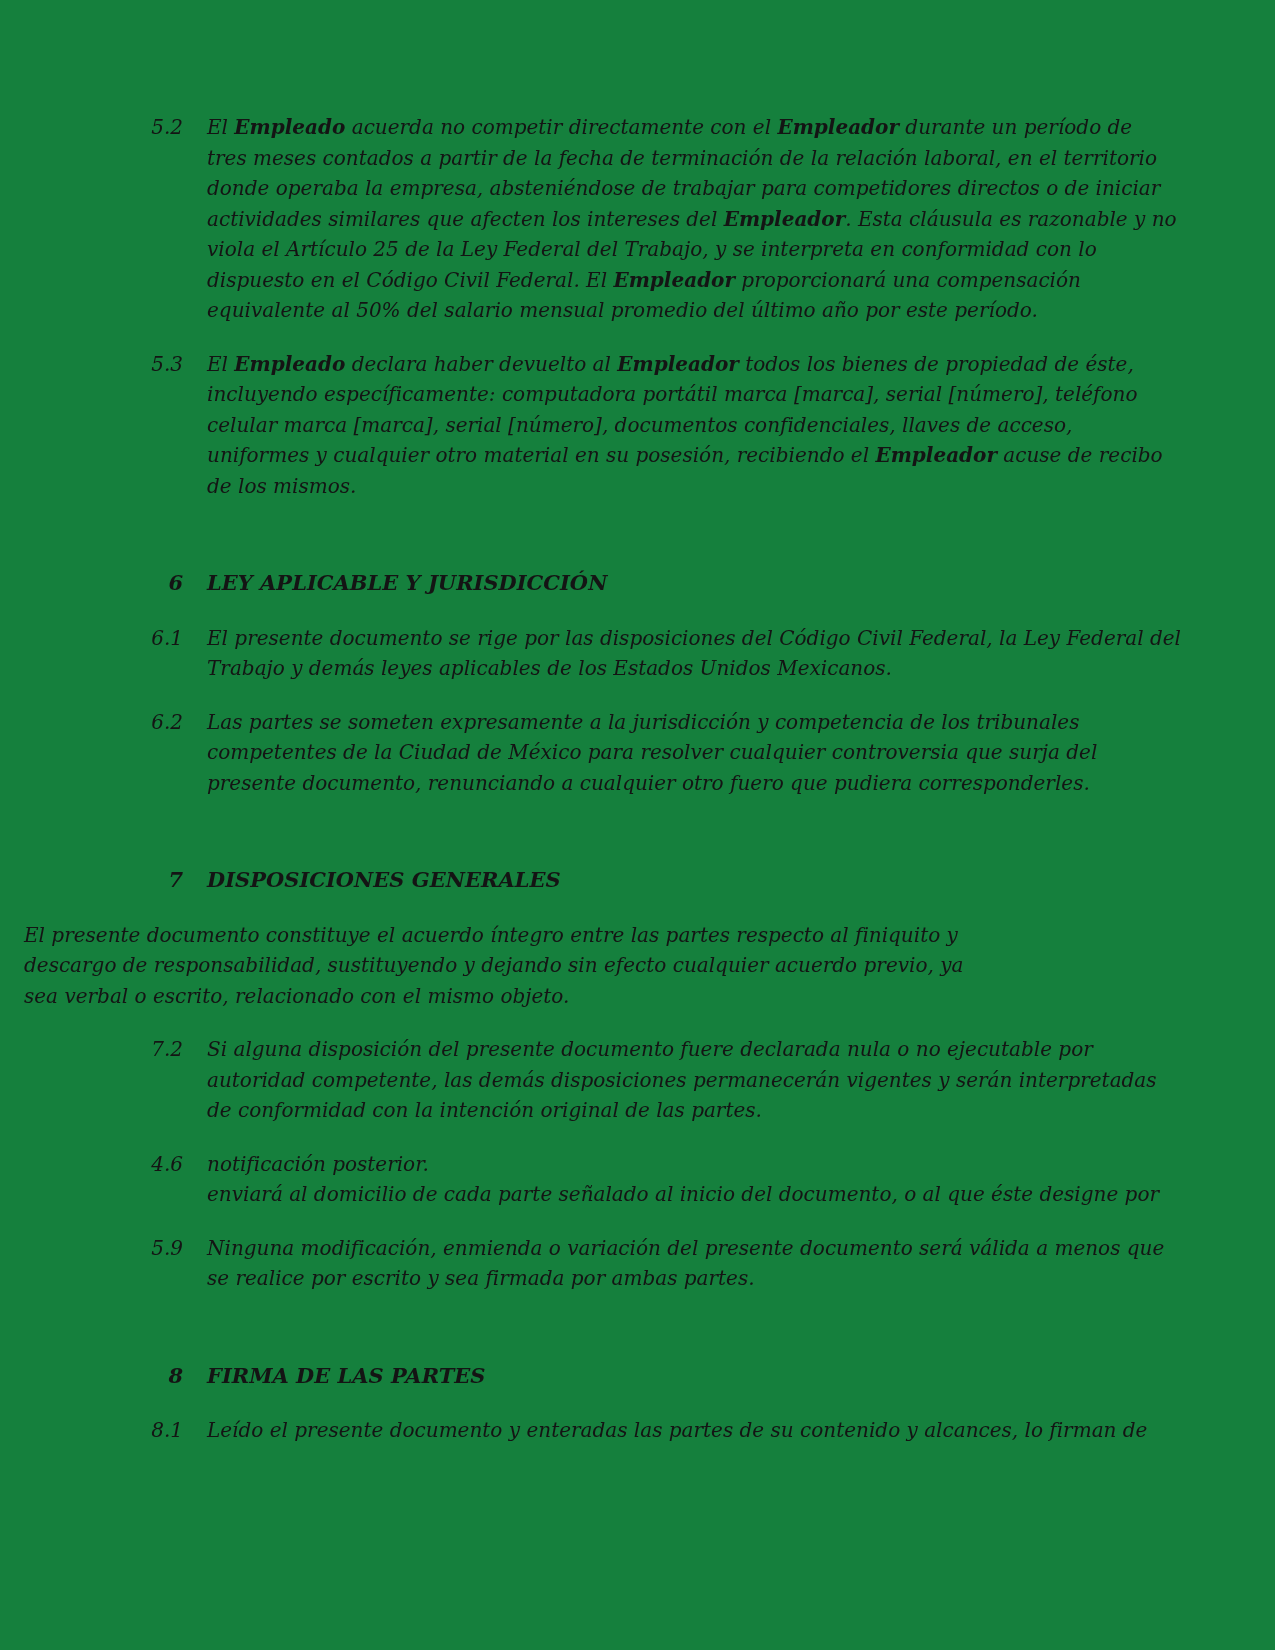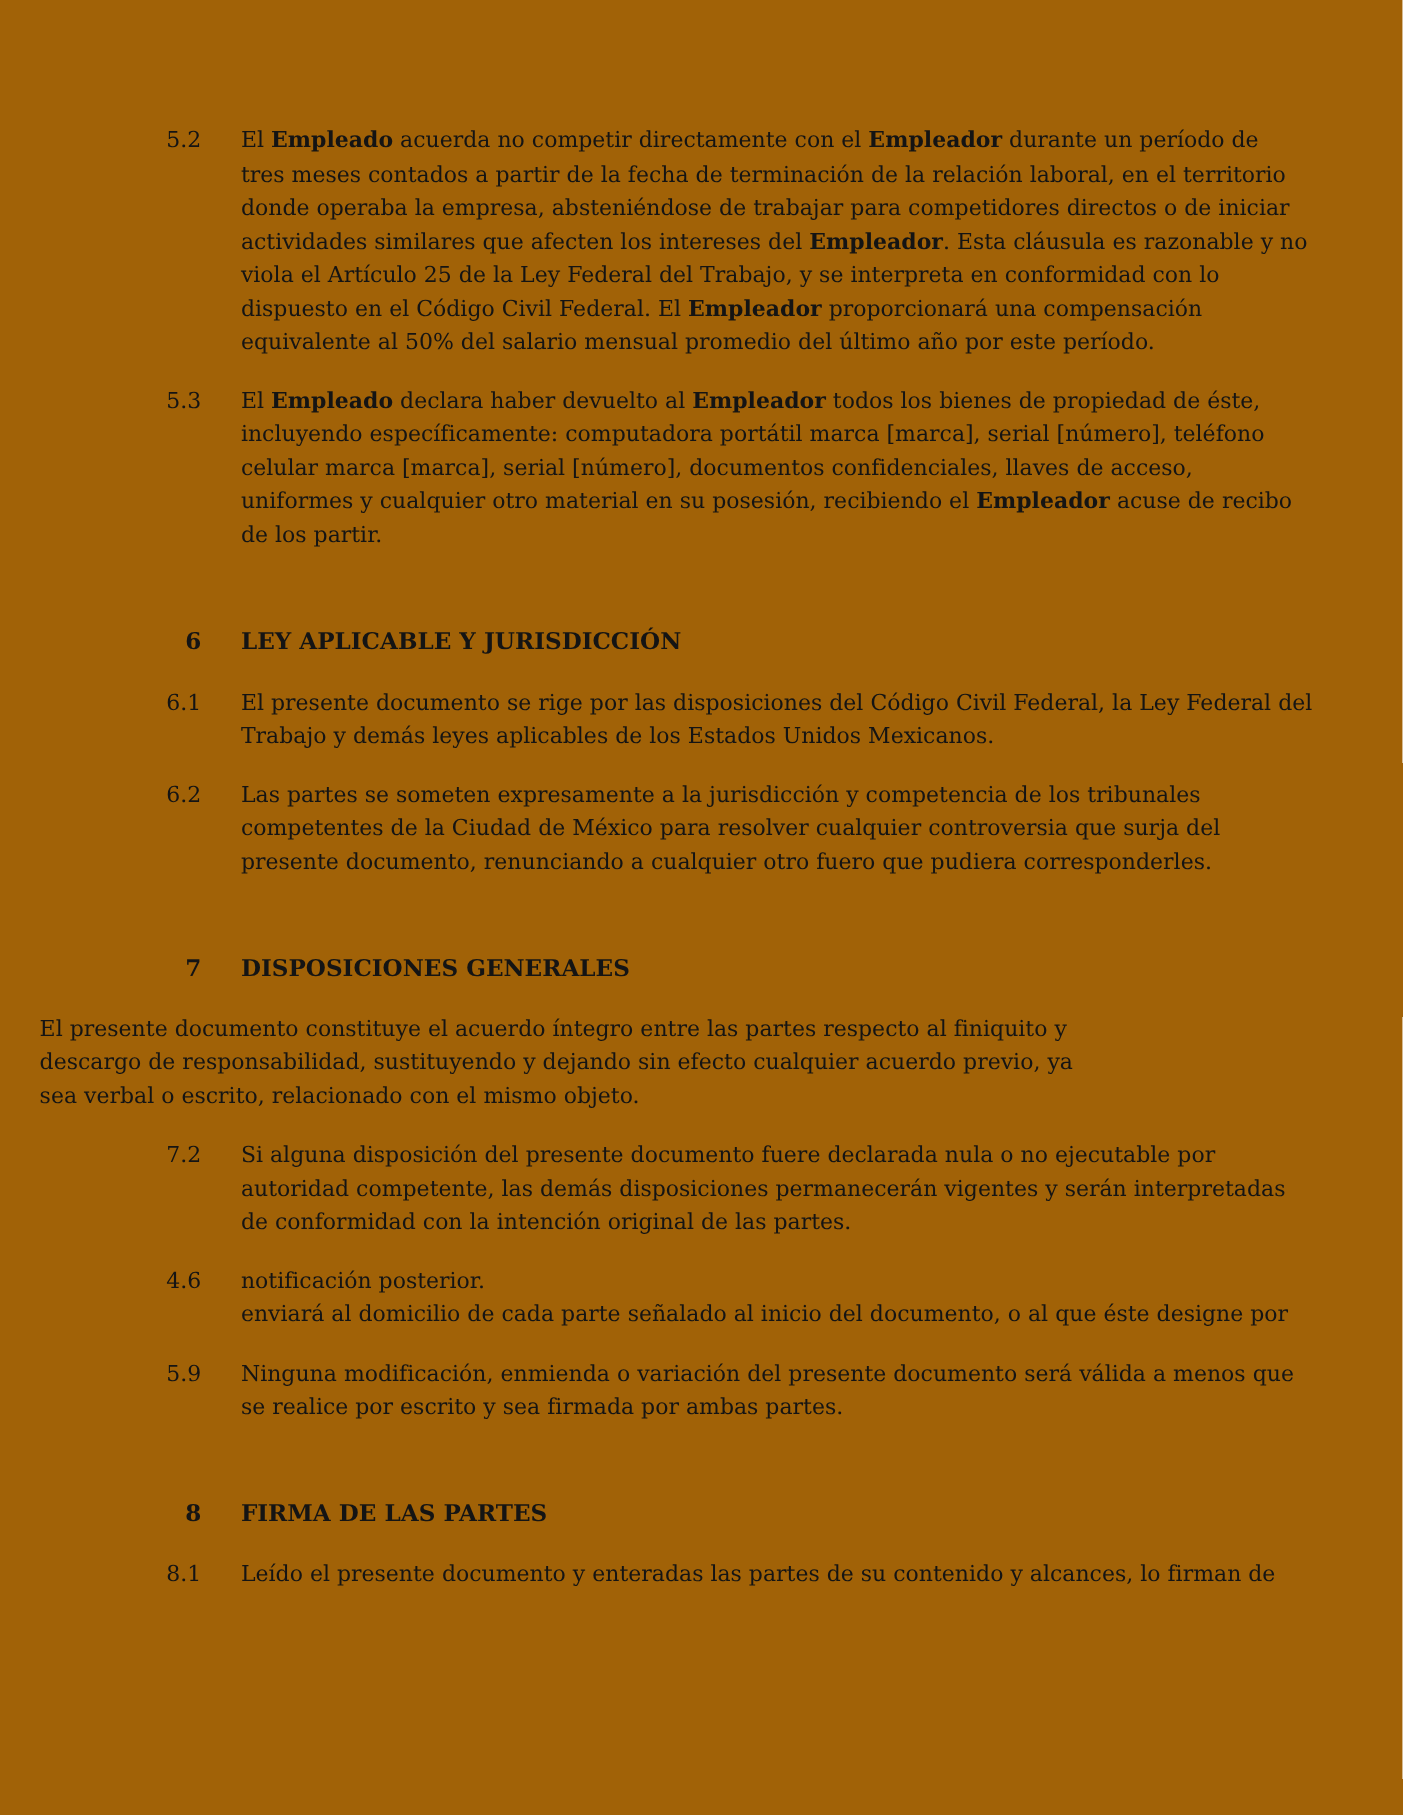--- a/index.html
+++ b/index.html
@@ -32,51 +32,51 @@
     margin-bottom: 24px;
     font-weight: bold;
     font-size: 21px;
   }
   .num {
     flex: 0 0 183px;
     width: 183px;
     text-align: right;
   }
   .body-col {
-    margin-left: 36px;
+    margin-left: 24px;
     width: 940px;
   }
   .tline {
     white-space: nowrap;
   }
   b { font-weight: bold; }
 </style>
 </head>
 <body>
 
-<main class="page" style="background: #a16207; color: rgb(20, 20, 20);">
+<main class="page" style="background: #15803d; color: rgb(20, 20, 20); font-style: italic;">
   <div id="doc-blocks" style="display: contents;"><div class="block">
         <div class="num">5.2</div>
         <div class="body-col">
           <div class="tline">El <b>Empleado</b> acuerda no competir directamente con el <b>Empleador</b> durante un período de</div>
           <div class="tline">tres meses contados a partir de la fecha de terminación de la relación laboral, en el territorio</div>
           <div class="tline">donde operaba la empresa, absteniéndose de trabajar para competidores directos o de iniciar</div>
           <div class="tline">actividades similares que afecten los intereses del <b>Empleador</b>. Esta cláusula es razonable y no</div>
           <div class="tline">viola el Artículo 25 de la Ley Federal del Trabajo, y se interpreta en conformidad con lo</div>
           <div class="tline">dispuesto en el Código Civil Federal. El <b>Empleador</b> proporcionará una compensación</div>
           <div class="tline">equivalente al 50% del salario mensual promedio del último año por este período.</div>
         </div>
       </div><div class="block">
         <div class="num">5.3</div>
         <div class="body-col">
           <div class="tline">El <b>Empleado</b> declara haber devuelto al <b>Empleador</b> todos los bienes de propiedad de éste,</div>
           <div class="tline">incluyendo específicamente: computadora portátil marca [marca], serial [número], teléfono</div>
           <div class="tline">celular marca [marca], serial [número], documentos confidenciales, llaves de acceso,</div>
           <div class="tline">uniformes y cualquier otro material en su posesión, recibiendo el <b>Empleador</b> acuse de recibo</div>
-          <div class="tline">de los partir.</div>
+          <div class="tline">de los mismos.</div>
         </div>
       </div><div class="block heading">
         <div class="num">6</div>
         <div class="body-col">
           <div class="tline">LEY APLICABLE Y JURISDICCIÓN</div>
         </div>
       </div><div class="block">
         <div class="num">6.1</div>
         <div class="body-col">
           <div class="tline">El presente documento se rige por las disposiciones del Código Civil Federal, la Ley Federal del</div>

